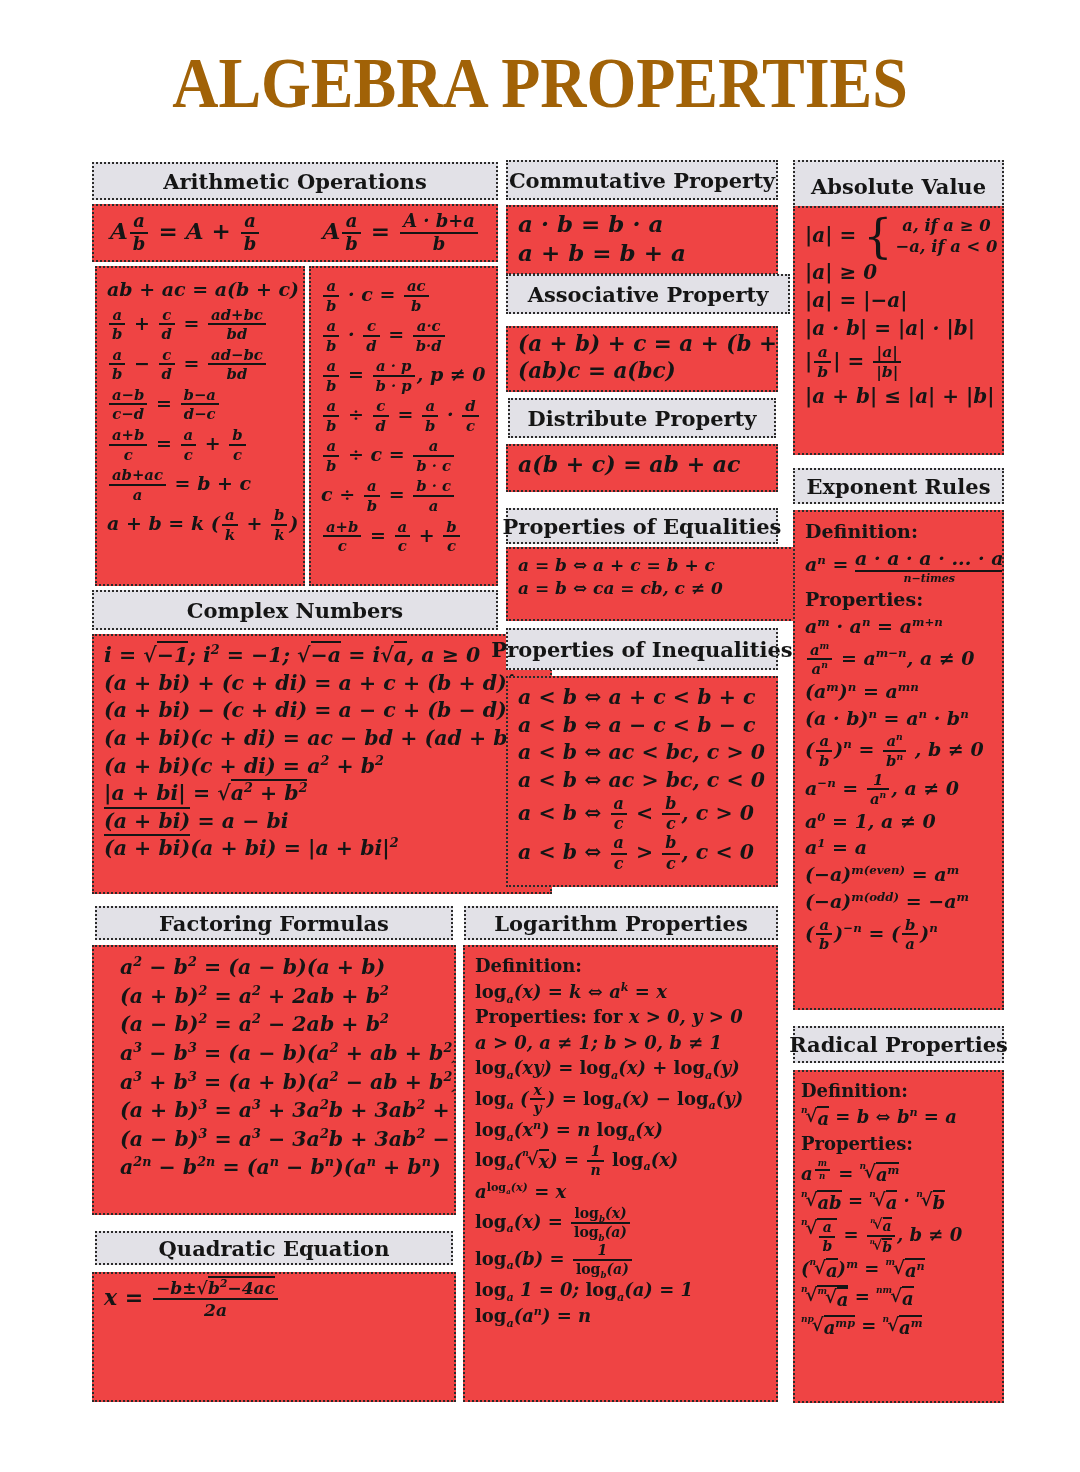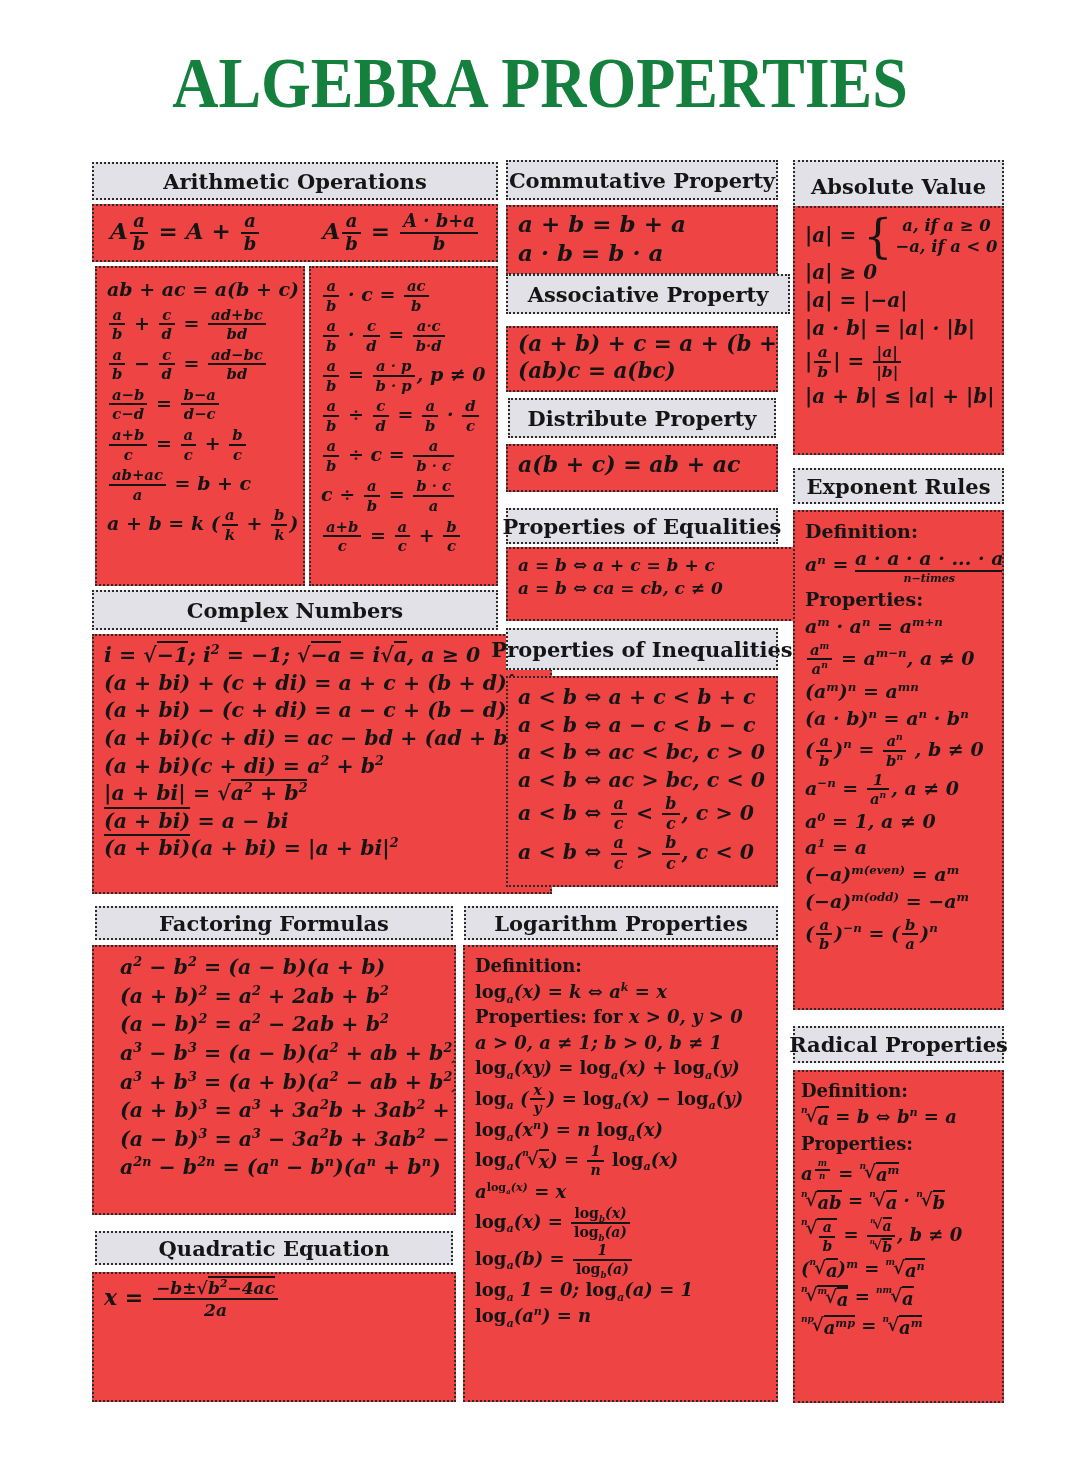--- a/index.html
+++ b/index.html
@@ -3,21 +3,21 @@
 <meta charset="utf-8">
 <style>
   html,body { margin:0; padding:0; background:#ffffff; }
   #page {
     position:relative; width:1080px; height:1472px; background:#ffffff;
     font-family:"DejaVu Serif", serif; color:#151515; overflow:hidden;
   }
   .title {
     position:absolute; top:46px; left:0; width:100%; text-align:center;
     font-family:"Liberation Serif", serif; font-weight:700; font-size:64px;
-    color:#15803d;
+    color:#a16207;
   }
   .title span { display:inline-block; transform:scaleY(1.12); transform-origin:center; }
   .hdr {
     position:absolute; background:#e2e1e7; border:2px dotted #2b2b2b;
     display:flex; align-items:center; justify-content:center;
     font-weight:700; font-size:21px; box-sizing:border-box; white-space:nowrap;
   }
   .box {
     position:absolute; background:#ef4444; border:2px dotted #2b2b2b;
     box-sizing:border-box; padding:5px 10px; overflow:hidden;
@@ -263,22 +263,22 @@
       <div class="fline">x = <span class="frac">
           <span class="fnum">−b±√<span class="ol">b<sup>2</sup>−4ac</span></span>
           <span class="fden">2a</span>
         </span></div>
     </div>
 
   <div class="hdr" id="hdr-comm">
       <span>Commutative Property</span>
     </div>
   <div class="box" id="box-comm">
+      <div class="fline">a · b = b · a</div>
       <div class="fline">a + b = b + a</div>
-      <div class="fline">a · b = b · a</div>
     </div>
 
   <div class="hdr" id="hdr-assoc">
       <span>Associative Property</span>
     </div>
   <div class="box" id="box-assoc">
       <div class="fline">(a + b) + c = a + (b + c)</div>
       <div class="fline">(ab)c = a(bc)</div>
     </div>
 

